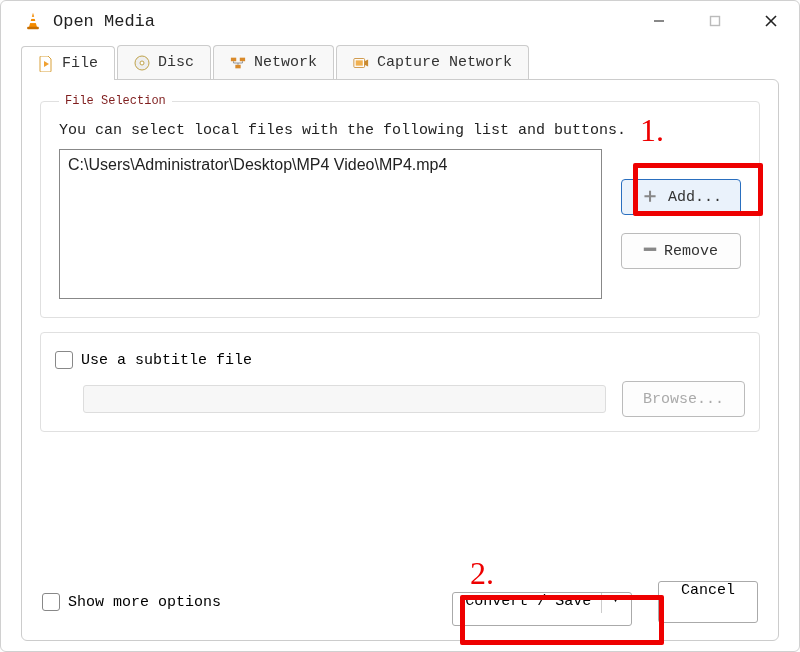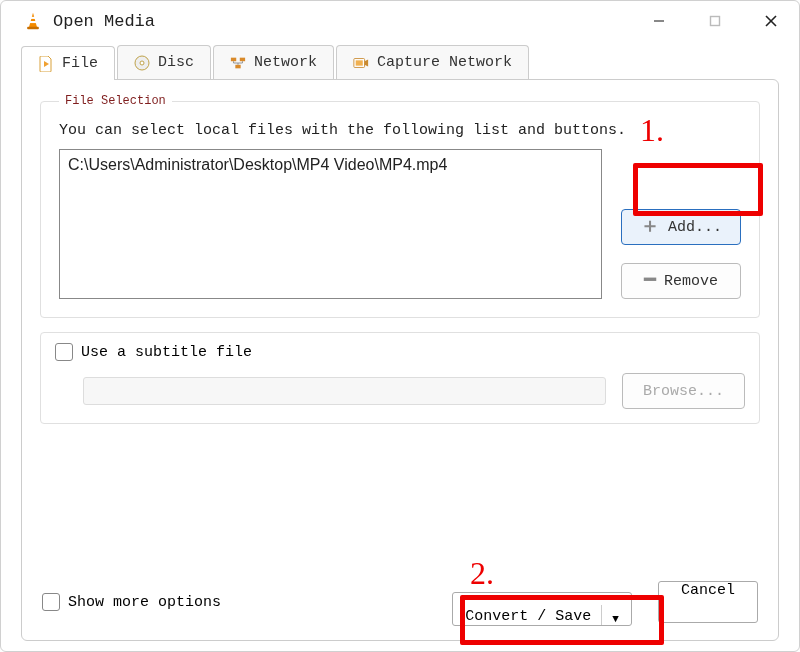--- a/index.html
+++ b/index.html
@@ -92,21 +92,21 @@
       border-radius: 4px;
       padding: 14px 18px 18px 18px;
       margin-bottom: 14px;
     }
     fieldset.group > legend {
       padding: 0 6px;
       font-size: 12px;
       color: #7f1d1d;
     }
     .help-text { font-size: 15px; color:#222; margin-bottom: 10px; }
-    .file-row { display:flex; align-items:flex-end; gap:19px; }
+    .file-row { display:flex; align-items:center; gap:19px; }
     .file-list {
       flex:1;
       height: 150px;
       border: 1px solid #888;
       background:#fff;
       padding: 6px 8px;
       overflow:auto;
       font-family: Arial, sans-serif;
       font-size: 16px;
       color:#222;
@@ -122,42 +122,42 @@
       font-family:"Courier New",monospace;
       font-size:15px;
       color:#333;
       cursor:pointer;
     }
     .btn.add { background:#eaf2fb; border-color:#2a6fbf; }
     .plus-icon, .minus-icon { font-size:20px; font-weight:bold; color:#888; line-height:1;}
     .sub-row {
       border:1px solid #e0e0e0;
       border-radius:4px;
-      padding: 10px 14px 14px 14px;
+      padding: 18px 14px 14px 14px;
       display:flex; flex-direction:column; gap:12px;
     }
     .check-row { display:flex; align-items:center; gap:8px; font-size:15px; }
     .chk {
       width:18px; height:18px; border:1px solid #888; border-radius:3px; background:#fff;
     }
     .browse-row { display:flex; align-items:center; gap:16px; padding-left:28px;}
     .path-field {
       flex:1; height:28px; border:1px solid #ddd; background:#f7f7f7; border-radius:3px;
     }
     .btn.browse { width:123px; color:#aaa; }
     .bottom-bar {
       margin-top:auto;
       padding: 6px 2px 6px 2px;
       display:flex; align-items:center; gap:26px;
     }
     .spacer { flex:1; }
     .convert-btn {
       height:34px; width:180px;
       border:1px solid #aaa; background:#fff;
-      display:flex; align-items:flex-end; justify-content:center; gap:6px;
+      display:flex; align-items:flex-start; justify-content:center; gap:6px;
       font-family:"Courier New",monospace; font-size:15px;
       border-radius:3px;
       margin-top:14px;
     }
     .caret { font-size:11px; }
     .cancel-btn {
       height:42px; width:100px;
       border:1px solid #aaa; background:#fff; border-radius:3px;
       font-family:"Courier New",monospace; font-size:15px;
       display:flex; justify-content:center;

